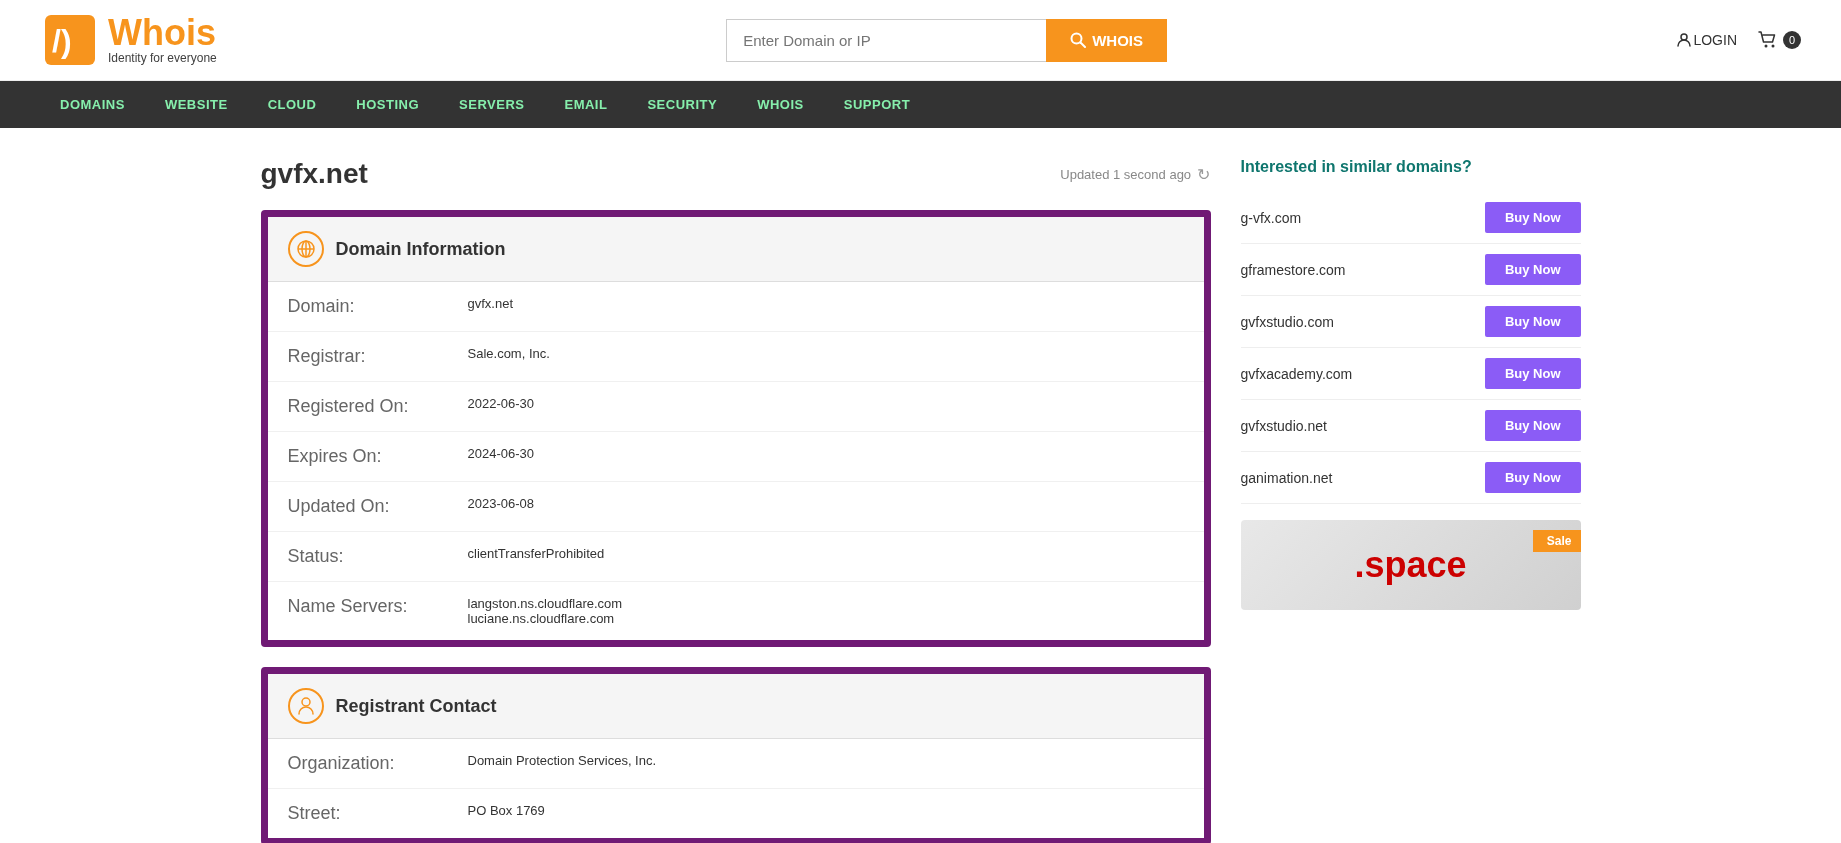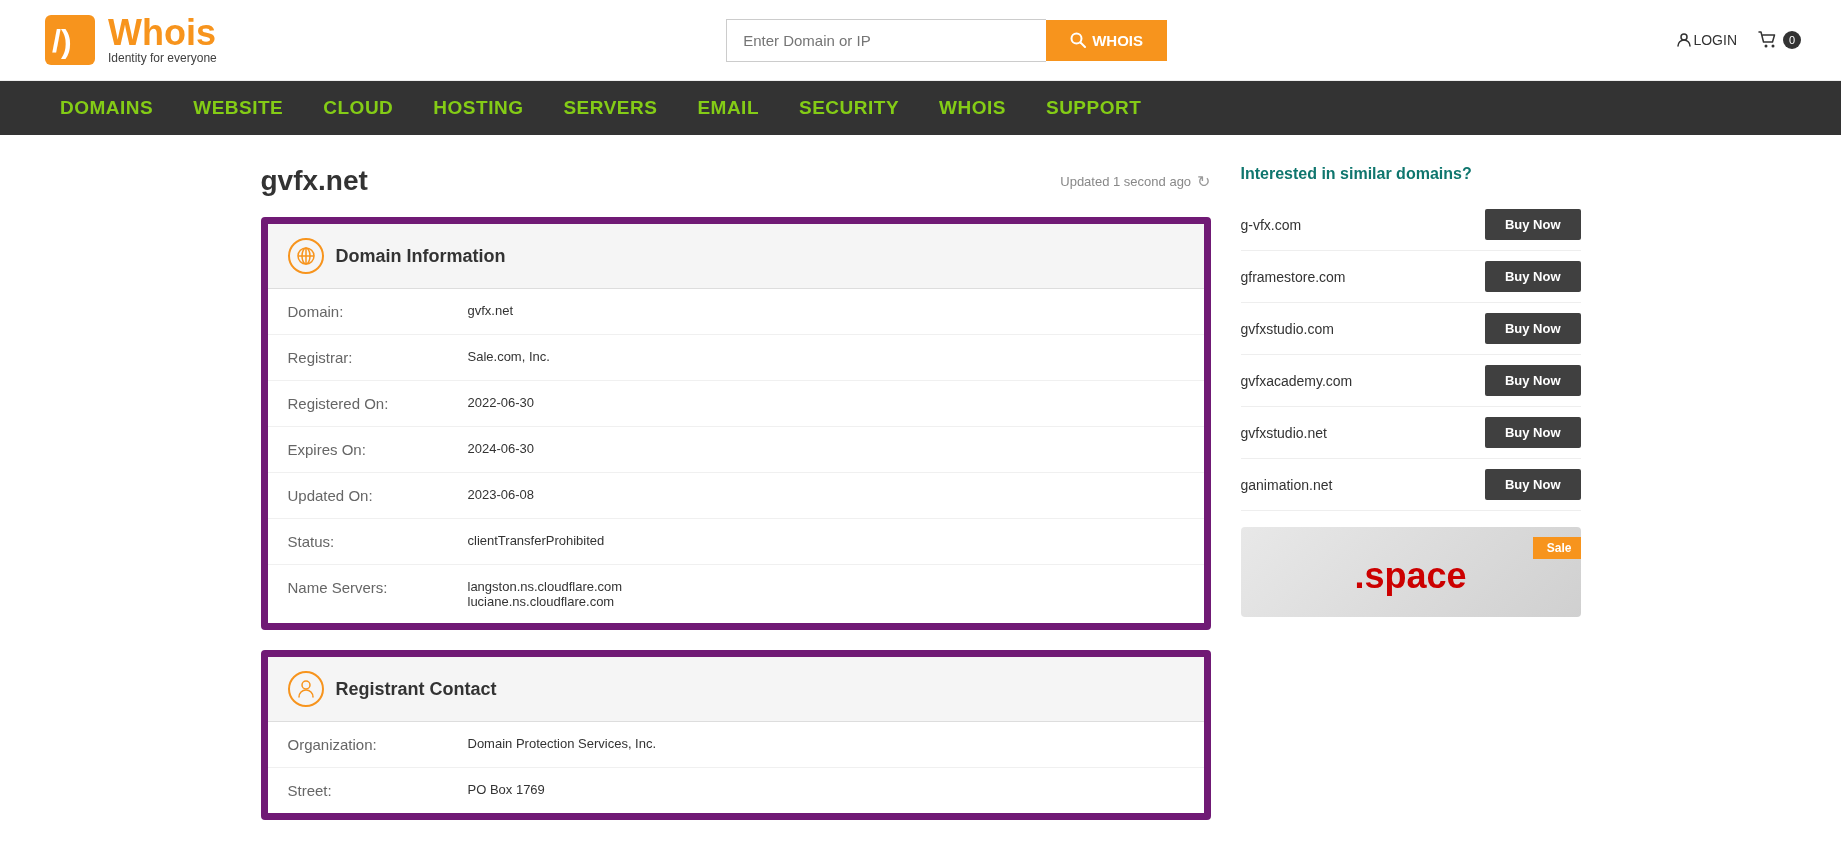--- a/index.html
+++ b/index.html
@@ -32,21 +32,20 @@
       font-weight: bold;
       color: #f7941d;
       line-height: 1;
     }
     .logo-tagline {
       font-size: 12px;
       color: #404040;
     }
     .search-area {
       display: flex;
-      align-items: center;
       gap: 0;
     }
     .search-input {
       width: 320px;
       padding: 12px 16px;
       border: 1px solid #ccc;
       border-right: none;
       font-size: 15px;
       outline: none;
       color: #aaa;
@@ -98,23 +97,23 @@
     }
 
     
     .nav {
       background: #333;
       display: flex;
       align-items: center;
       padding: 0 40px;
     }
     .nav-item {
-      color: #84cc16;
+      color: #86efac;
       padding: 16px 20px;
-      font-size: 19px;
+      font-size: 13px;
       font-weight: bold;
       letter-spacing: 0.5px;
       cursor: pointer;
       text-transform: uppercase;
       text-decoration: none;
     }
 
     
     .main {
       display: flex;
@@ -189,21 +188,21 @@
     .info-row {
       display: flex;
       padding: 14px 20px;
       border-bottom: 1px solid #f0f0f0;
       align-items: flex-start;
     }
     .info-row:last-child { border-bottom: none; }
     .info-label {
       width: 180px;
       color: #666;
-      font-size: 15px;
+      font-size: 18px;
       flex-shrink: 0;
     }
     .info-value {
       color: #333;
       font-size: 13px;
     }
 
     
     .right-col {
       width: 340px;
@@ -220,41 +219,41 @@
       align-items: center;
       justify-content: space-between;
       padding: 10px 0;
       border-bottom: 1px solid #eee;
     }
     .similar-domain {
       font-size: 14px;
       color: #333;
     }
     .buy-now-btn {
-      background: #404040;
+      background: #8b5cf6;
       color: #fff;
       border: none;
       padding: 8px 20px;
       font-size: 13px;
       font-weight: bold;
       cursor: pointer;
       border-radius: 2px;
     }
 
     .sale-banner {
       margin-top: 16px;
       background: linear-gradient(135deg, #e8e8e8 0%, #d0d0d0 100%);
       border-radius: 4px;
       padding: 20px;
       text-align: center;
       position: relative;
       overflow: hidden;
       min-height: 90px;
       display: flex;
-      align-items: flex-end;
+      align-items: center;
       justify-content: center;
     }
     .sale-badge {
       position: absolute;
       top: 10px;
       right: -5px;
       background: #f7941d;
       color: #fff;
       font-size: 12px;
       font-weight: bold;

